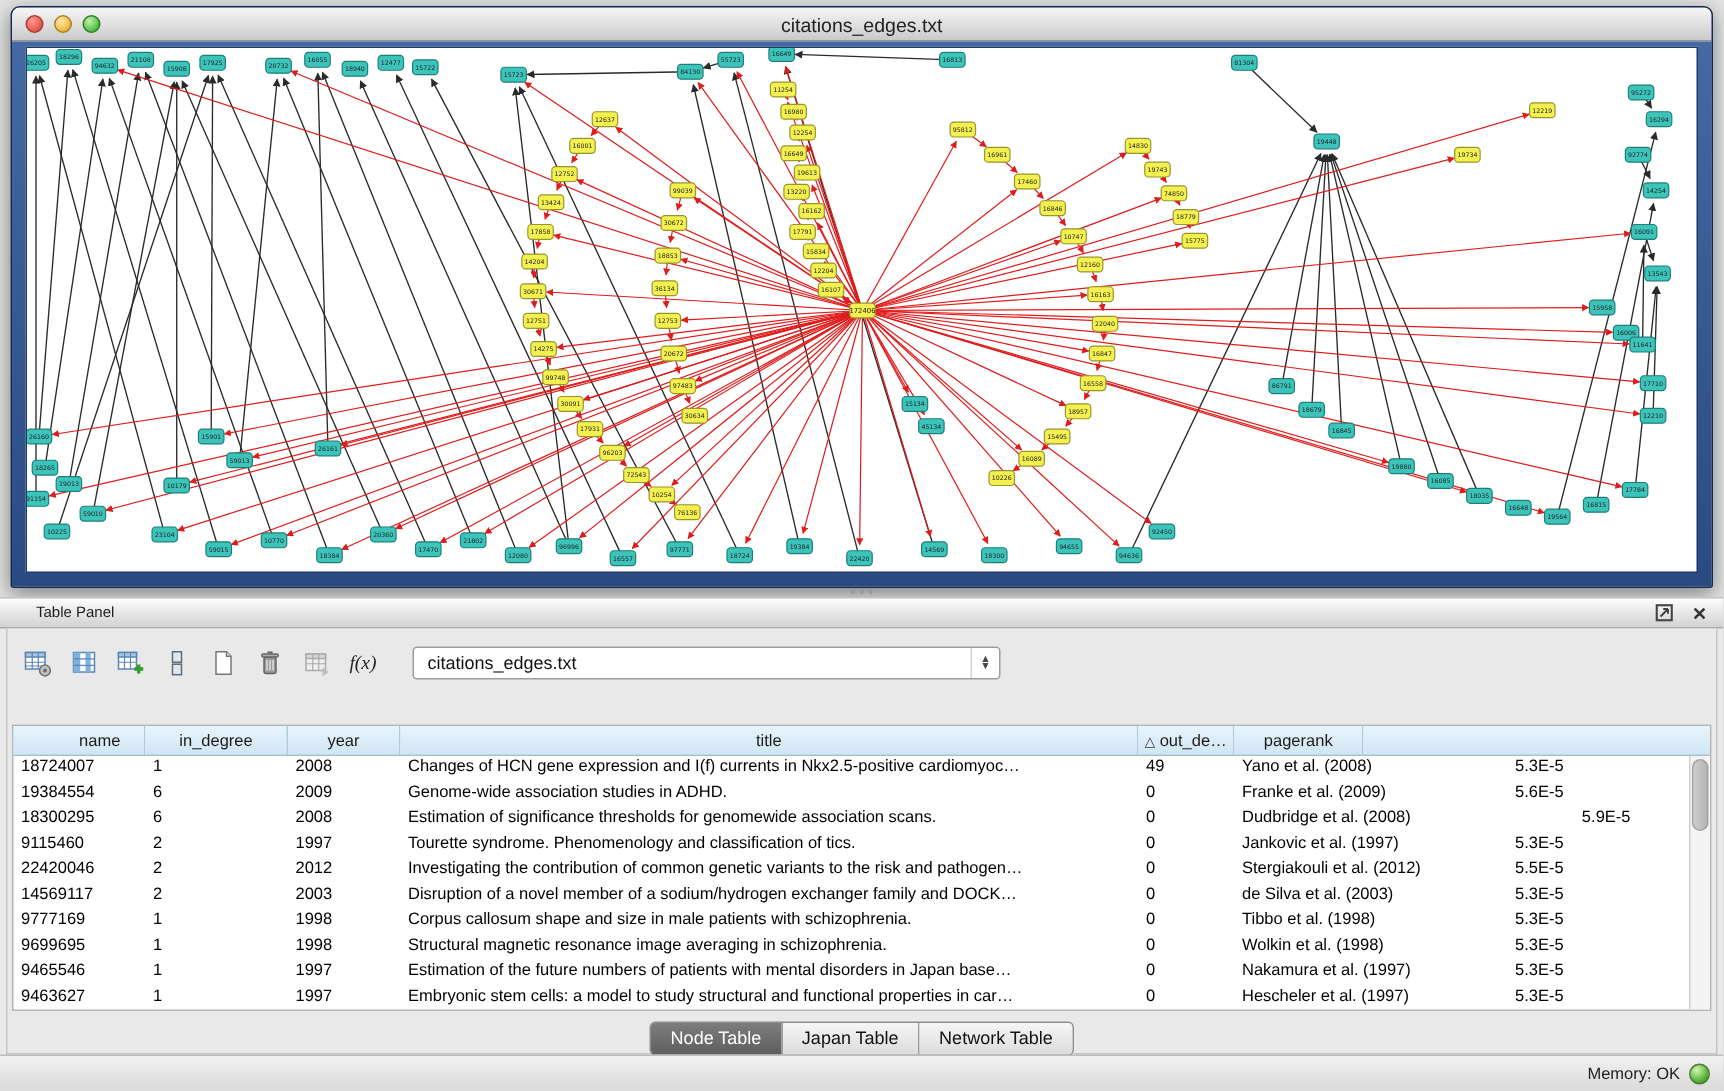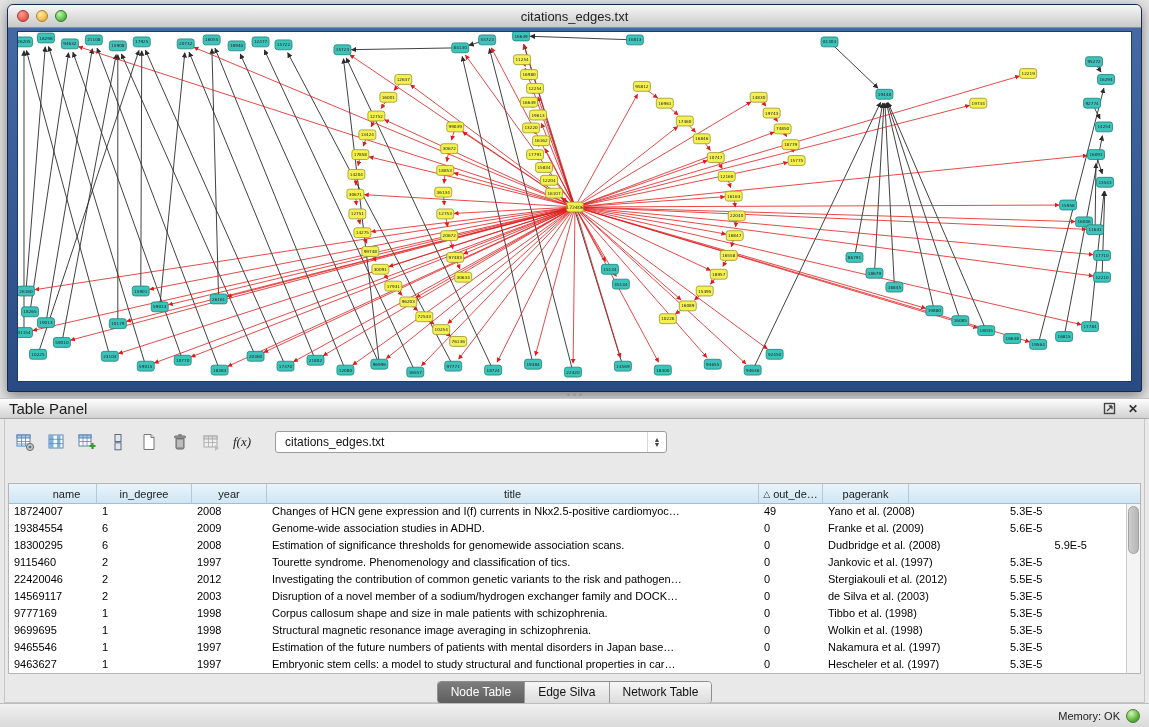--- a/index.html
+++ b/index.html
@@ -21,21 +21,21 @@
   .canvas-wrap svg{width:100%;height:100%;display:block;}
 
   
   .grip{position:absolute;left:566px;top:393px;width:16px;height:4px;display:flex;gap:3px;justify-content:center;}
   .grip i{width:3px;height:3px;border-radius:50%;background:#9a9a9a;display:inline-block;}
 
   
   .table-panel{position:absolute;left:0;top:398px;width:1149px;height:305px;background:#e9e9e9;box-sizing:border-box;}
   .panel-header{height:21px;background:linear-gradient(#fdfdfd,#d2d2d2);border-top:1px solid #c3c3c3;
     border-bottom:1px solid #a9a9a9;display:flex;align-items:center;padding:0 9px;box-sizing:border-box;}
-  .panel-title{font-size:15px;color:#1c1c1c;}
+  .panel-title{font-size:10px;color:#1c1c1c;margin-left:15px;}
   .panel-header-icons{margin-left:auto;display:flex;align-items:center;gap:10px;}
   .ph-icon{width:14px;height:14px;display:inline-flex;align-items:center;justify-content:center;
     color:#333;font-size:12px;font-weight:bold;cursor:pointer;line-height:1;}
 
   .panel-body{position:absolute;left:4px;right:4px;top:21px;bottom:0;background:#e9e9e9;
     border:1px solid #c6c6c6;border-top:none;box-sizing:border-box;}
 
   .toolbar{position:absolute;left:8px;top:8px;height:30px;display:flex;align-items:center;gap:7px;}
   .tb-btn{width:24px;height:24px;border:none;background:transparent;padding:1px;display:inline-flex;
     align-items:center;justify-content:center;cursor:pointer;border-radius:3px;}
@@ -982,21 +982,21 @@
             </div>
           </div>
         <div class="vscroll">
             <div class="vthumb"></div>
           </div>
       </div>
 
       <div class="tabs-row">
         <div class="seg" id="tabs">
             <button class="tab active">Node Table</button>
-            <button class="tab">Edge Silva</button>
+            <button class="tab">Japan Table</button>
             <button class="tab">Network Table</button>
           </div>
       </div>
 
     </div>
   </div>
 
   <div class="statusbar">
     <span>Memory: OK</span>
     <span class="memdot"></span>

